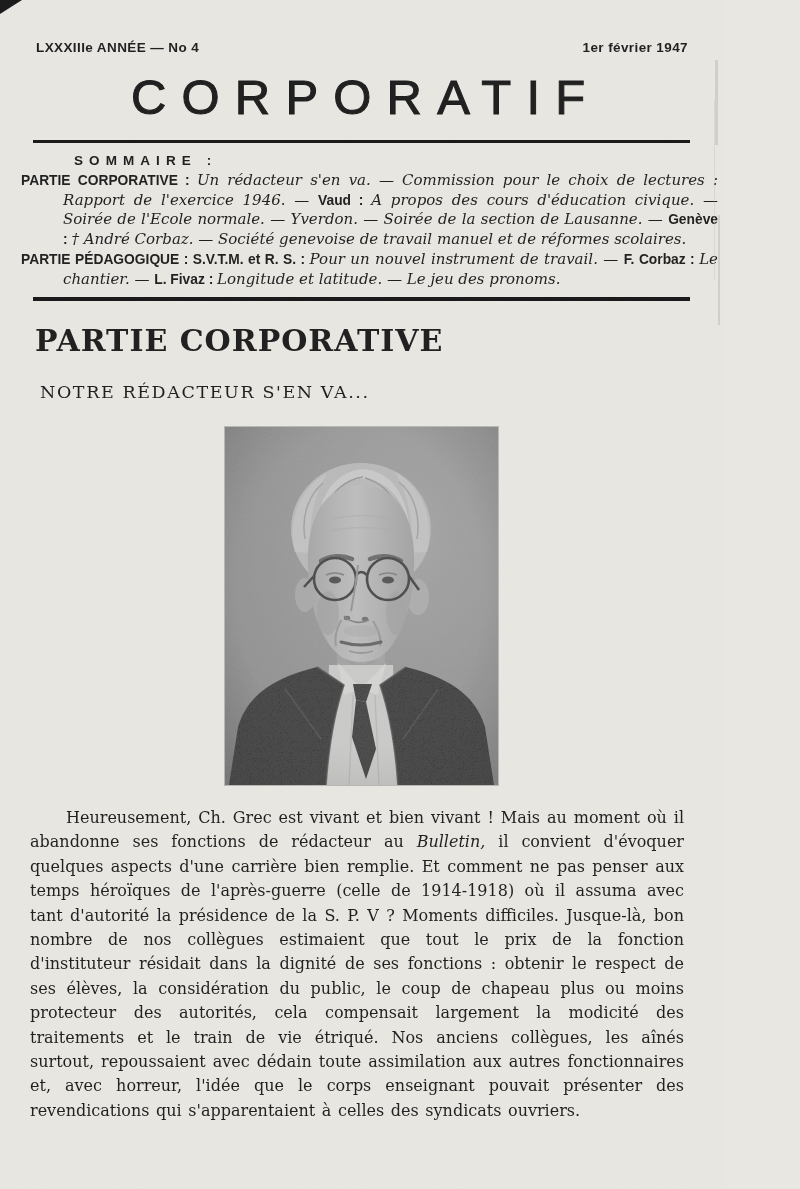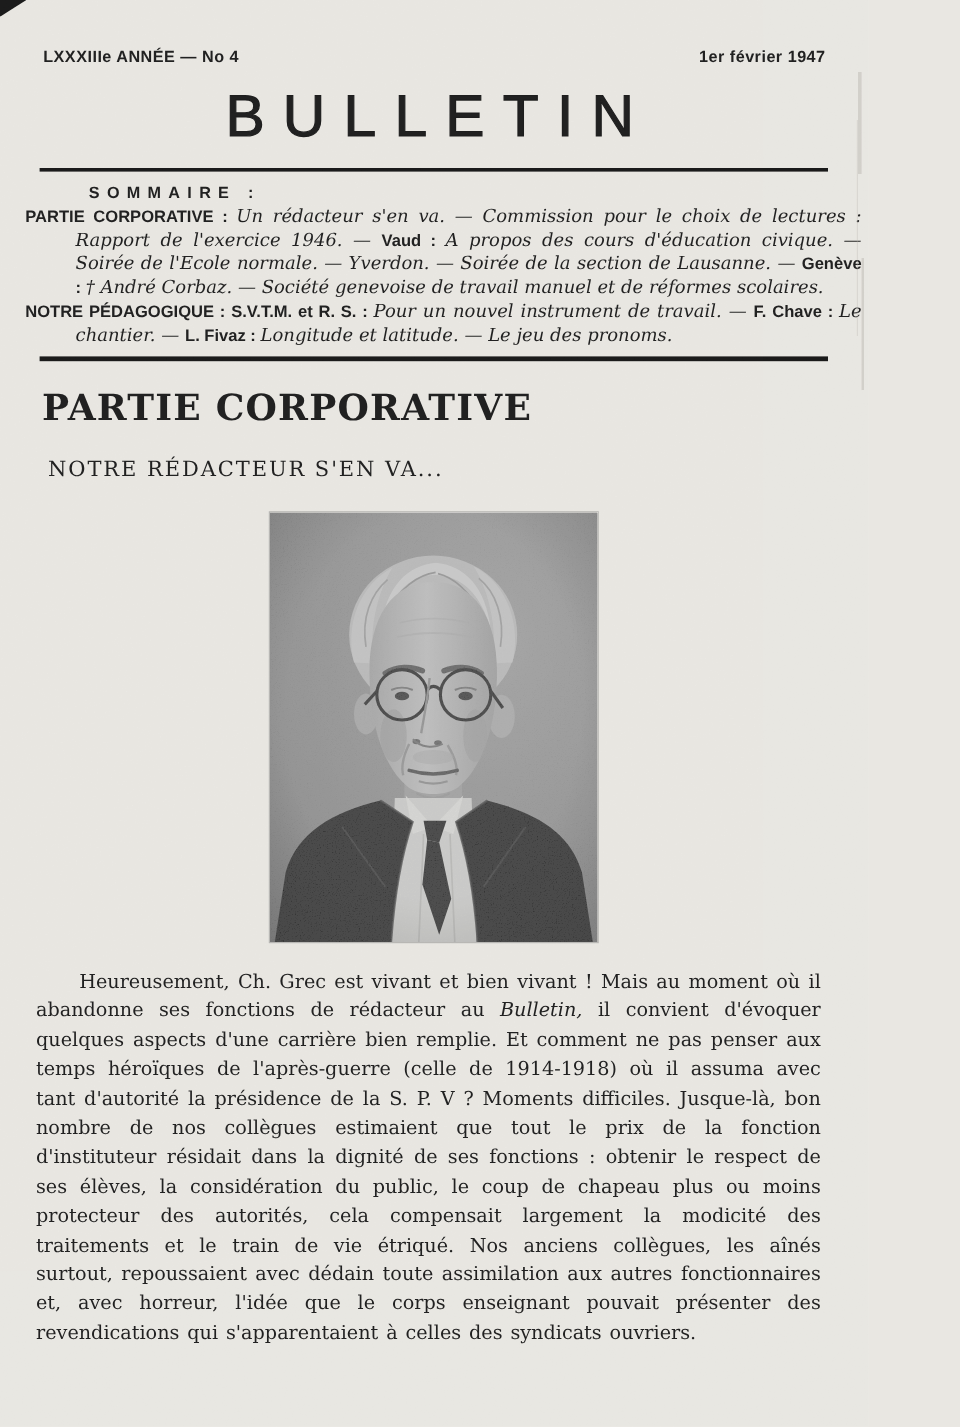--- a/index.html
+++ b/index.html
@@ -55,28 +55,28 @@
   <div class="corner-mark"></div>
   <div class="edge-streak streak1"></div>
   <div class="edge-streak streak2"></div>
   <div class="edge-streak streak3"></div>
 
   <header class="masthead">
     <span>LXXXIIIe ANNÉE — No 4</span>
     <span>1er février 1947</span>
   </header>
 
-  <h1 class="journal-title">BULLETIN</h1>
+  <h1 class="journal-title">CORPORATIF</h1>
 
   <hr class="rule rule-top">
 
   <section>
     <div class="sommaire-heading">SOMMAIRE :</div>
     <p class="sommaire-entry"><span class="run-bold">PARTIE CORPORATIVE : </span><span class="run-italic">Un rédacteur s'en va. — Commission pour le choix de lectures : Rapport de l'exercice 1946. — </span><span class="run-bold">Vaud : </span><span class="run-italic">A propos des cours d'éducation civique. — Soirée de l'Ecole normale. — Yverdon. — Soirée de la section de Lausanne. — </span><span class="run-bold">Genève : </span><span class="run-italic">† André Corbaz. — Société genevoise de travail manuel et de réformes scolaires.</span></p>
-    <p class="sommaire-entry"><span class="run-bold">NOTRE PÉDAGOGIQUE : S.V.T.M. et R. S. : </span><span class="run-italic">Pour un nouvel instrument de travail. — </span><span class="run-bold">F. Chave : </span><span class="run-italic">Le chantier. — </span><span class="run-bold">L. Fivaz : </span><span class="run-italic">Longitude et latitude. — Le jeu des pronoms.</span></p>
+    <p class="sommaire-entry"><span class="run-bold">PARTIE PÉDAGOGIQUE : S.V.T.M. et R. S. : </span><span class="run-italic">Pour un nouvel instrument de travail. — </span><span class="run-bold">F. Corbaz : </span><span class="run-italic">Le chantier. — </span><span class="run-bold">L. Fivaz : </span><span class="run-italic">Longitude et latitude. — Le jeu des pronoms.</span></p>
   </section>
 
   <hr class="rule rule-bottom">
 
   <h2 class="section-heading">PARTIE CORPORATIVE</h2>
   <h3 class="article-subheading">NOTRE RÉDACTEUR S'EN VA...</h3>
 
   <figure class="portrait" style="margin-top:25px;">
     <svg viewBox="0 0 273 358" width="273" height="358">
       <defs>

